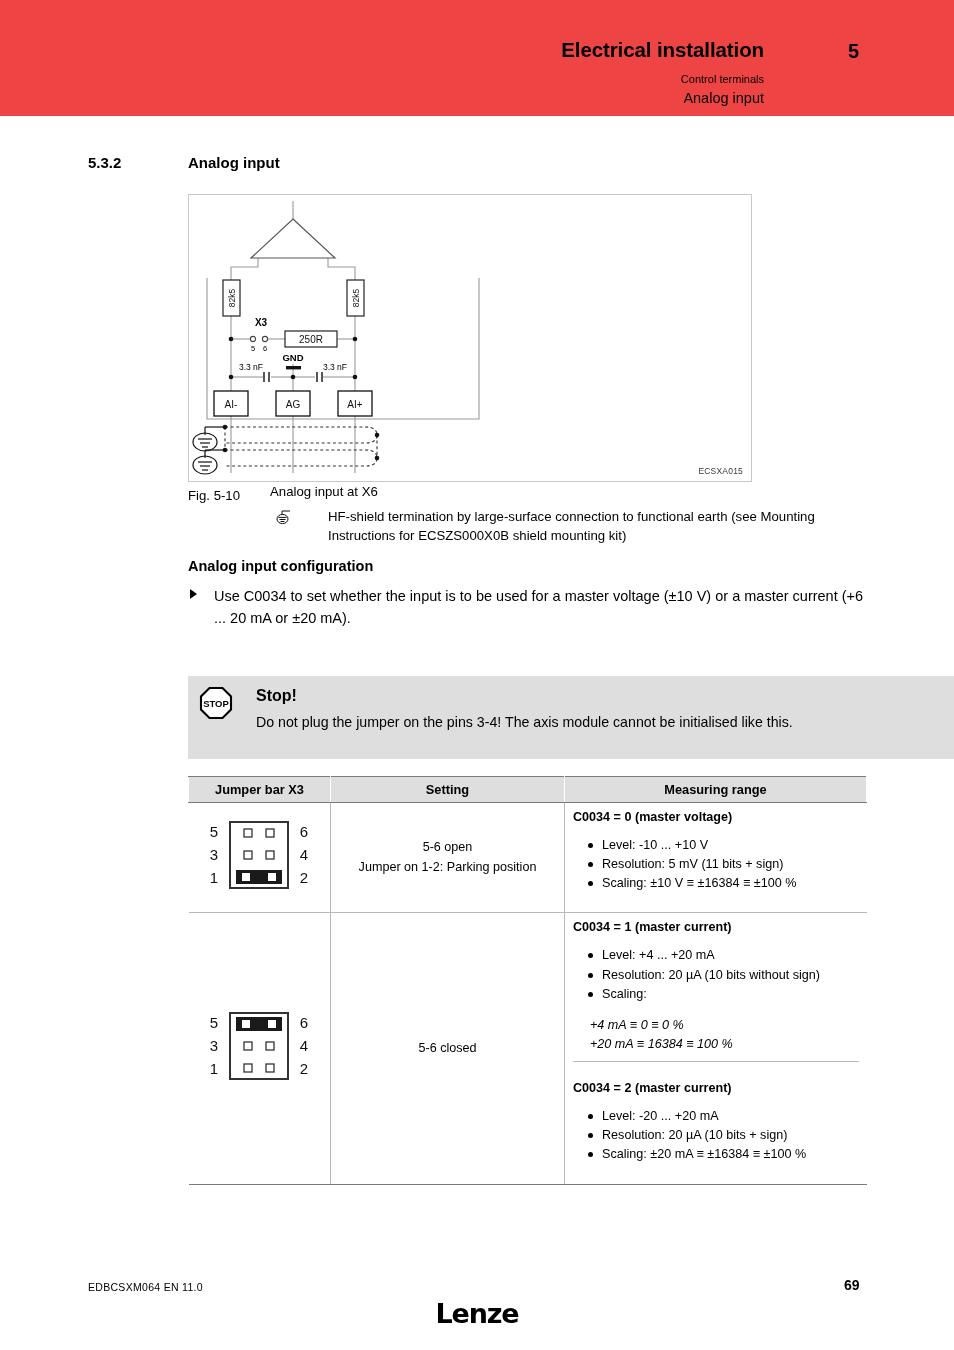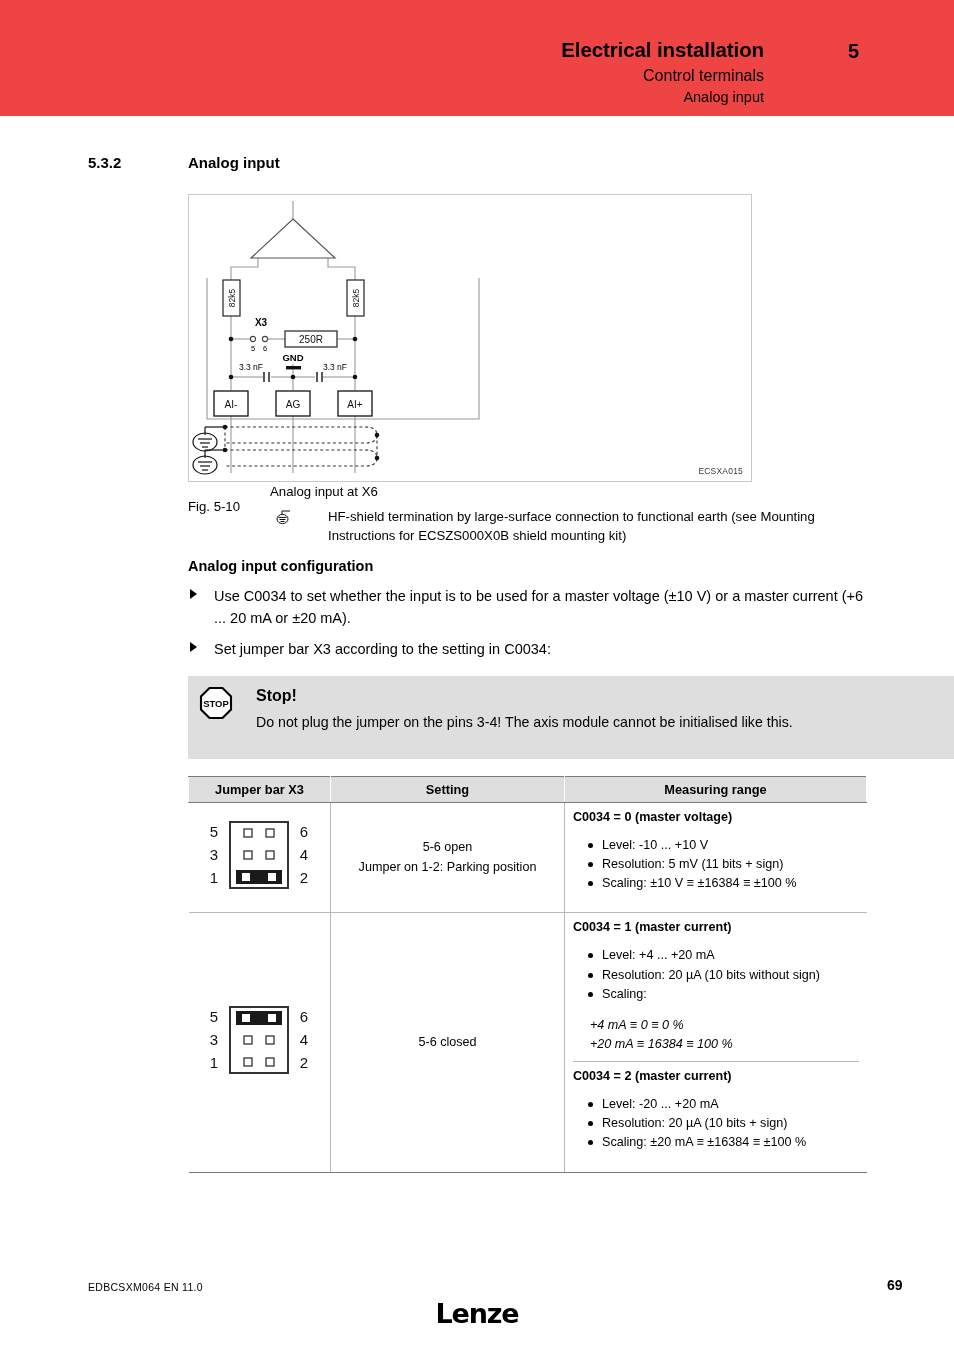--- a/index.html
+++ b/index.html
@@ -15,21 +15,21 @@
 
   
   .page-header{
     position:absolute; left:0; top:0; width:954px; height:116px;
     background:#ef4444;
   }
   .hdr-inner{
     position:absolute; right:190px; top:38px; text-align:right;
   }
   .hdr-title{ font-size:20.5px; font-weight:bold; letter-spacing:-.1px; line-height:1.18; }
-  .hdr-sub1{ font-size:16px; line-height:1.45; margin-top:2px;}
+  .hdr-sub1{ font-size:11px; line-height:1.45; margin-top:10px;}
   .hdr-sub2{ font-size:14.5px; line-height:1.45;}
   .hdr-chapno{
     position:absolute; left:848px; top:40px;
     font-size:20px; font-weight:bold;
   }
 
   
   .sec-num{ position:absolute; left:88px; top:154px; font-size:15px; font-weight:bold; }
   .sec-title{ position:absolute; left:188px; top:154px; font-size:15px; font-weight:bold; }
 
@@ -38,21 +38,21 @@
     position:absolute; left:188px; top:194px; width:564px; height:288px;
     border:1px solid #c9c9c9; background:#ffffff;
   }
   .fig-id{
     position:absolute; right:8px; bottom:5px;
     font-size:8.5px; color:#3a3a3a; letter-spacing:.2px;
   }
   .fig-svg{ position:absolute; left:0; top:0; }
 
   .fig-caption-row{ position:absolute; left:188px; top:484px; width:690px; font-size:13.2px; }
-  .fig-cap-label{ position:absolute; left:0; top:15px; }
+  .fig-cap-label{ position:absolute; left:0; top:4px; }
   .fig-cap-text{ position:absolute; left:82px; top:0; }
 
   .fig-note{ position:absolute; left:188px; top:507px; width:690px; font-size:13.2px; line-height:1.45; }
   .fig-note-sym{ position:absolute; left:88px; top:1px; width:20px; height:18px; }
   .fig-note-txt{ position:absolute; left:140px; top:0; width:548px; }
 
   
   .cfg-title{ position:absolute; left:188px; top:558px; font-size:14.5px; font-weight:bold; }
   .bullet-list{ position:absolute; left:188px; top:585px; width:690px; }
   .bl-item{ position:relative; font-size:14.5px; line-height:1.52; margin-bottom:9px; padding-left:26px; }
@@ -91,31 +91,31 @@
   .cell-center{ text-align:center; line-height:1.55; }
   .jump-cell{ text-align:center; padding:10px 0; }
   .mr-head{ font-weight:bold; font-size:12.6px; margin-bottom:2px; }
   .mr-list{ margin:12px; padding:0; list-style:none; }
   .mr-list li{ position:relative; padding-left:17px; line-height:1.52; }
   .mr-list li:before{
     content:""; position:absolute; left:3px; top:7px;
     width:5px; height:5px; border-radius:50%; background:#000;
   }
   .mr-sub{ padding-left:17px; line-height:1.52;font-style:italic; }
-  .mr-blk + .mr-blk{ border-top:1px solid #b9b9b9; margin-top:7px; padding-top:7px; }
+  .mr-blk + .mr-blk{ border-top:1px solid #b9b9b9; margin-top:7px; padding-top:19px; }
 
   
   .ft-left{ position:absolute; left:88px; top:1281px; font-size:10.5px; letter-spacing:.3px; }
   .ft-logo{
     position:absolute; left:0; right:0; top:1262px; text-align:center;
     font-size:27px; font-weight:bold; letter-spacing:-1.2px;
     font-family:"DejaVu Sans", sans-serif;
     margin-top:36px;
   }
-  .ft-page{ position:absolute; left:844px; top:1277px; font-size:14px; font-weight:bold;margin-left:43px; }
+  .ft-page{ position:absolute; left:844px; top:1277px; font-size:14px; font-weight:bold; }
 </style>
 </head>
 <body>
 
 <div class="page-header">
   <div class="hdr-inner">
     <div class="hdr-title">Electrical installation</div>
     <div class="hdr-sub1">Control terminals</div>
     <div class="hdr-sub2">Analog input</div>
   </div>
@@ -272,24 +272,20 @@
     </g>
   </svg>
   <span class="fig-note-txt">HF-shield termination by large-surface connection to functional earth (see Mounting Instructions for ECSZS000X0B shield mounting kit)</span>
 </div>
 
 <div class="cfg-title">Analog input configuration</div>
 <div class="bullet-list">
   <div class="bl-item">
     <span class="bl-arrow"></span>
     <span>Use C0034 to set whether the input is to be used for a master voltage (±10 V) or a master current (+6 ... 20 mA or ±20 mA).</span>
-  </div>
-  <div class="bl-item">
-    <span class="bl-arrow"></span>
-    <span>Set jumper bar X3 according to the setting in C0034:</span>
   </div>
 </div>
 
 <div class="stopbox">
   <svg class="stop-ico" viewBox="0 0 34 34">
     <polygon points="10.5,2 23.5,2 32,10.5 32,23.5 23.5,32 10.5,32 2,23.5 2,10.5" fill="#ffffff" stroke="#000" stroke-width="2.1"></polygon>
     <text x="17" y="21" font-family="Liberation Sans, sans-serif" font-size="9.5" font-weight="bold" text-anchor="middle" fill="#000">STOP</text>
   </svg>
   <div class="stop-title">Stop!</div>
   <div class="stop-text">Do not plug the jumper on the pins 3-4! The axis module cannot be initialised like this.</div>

